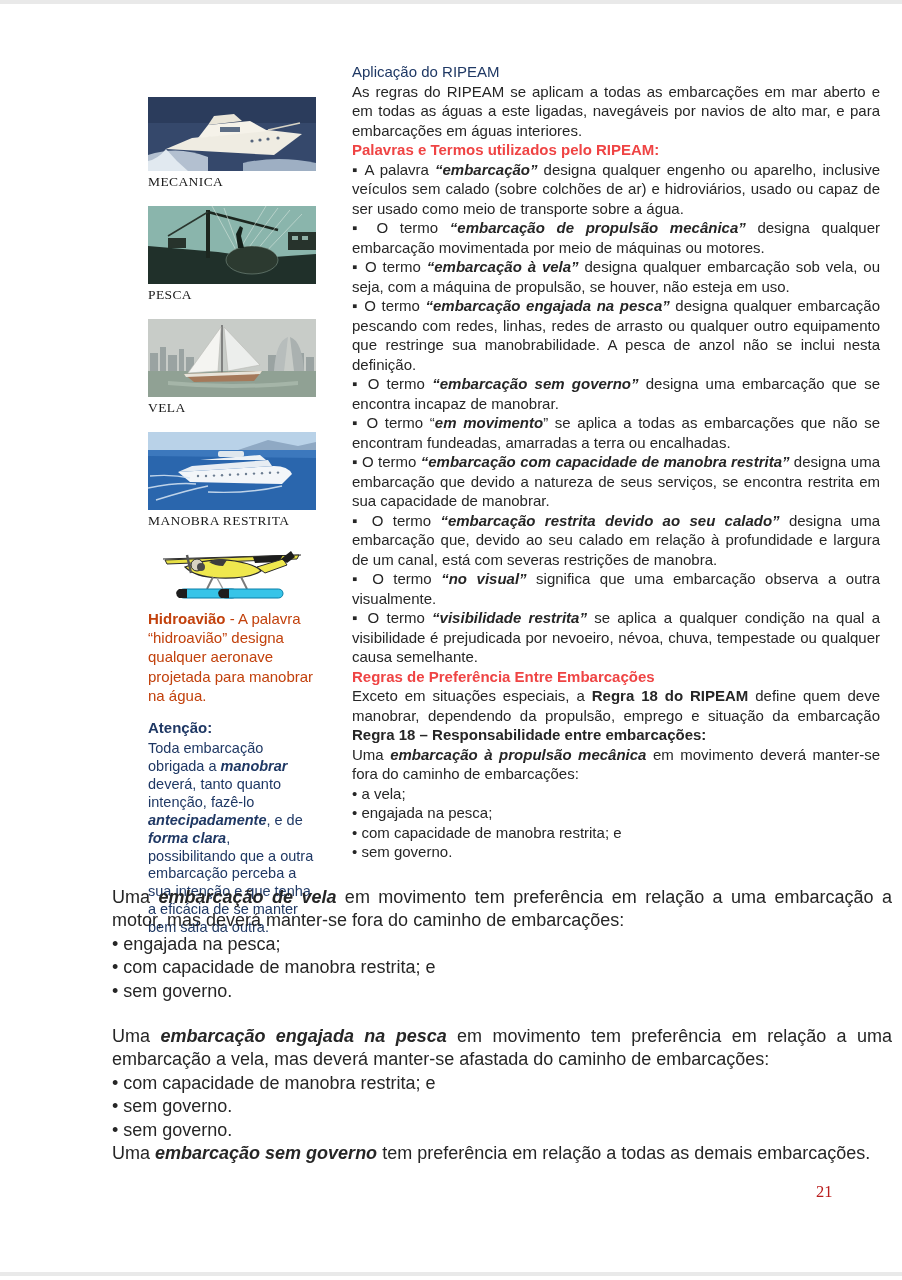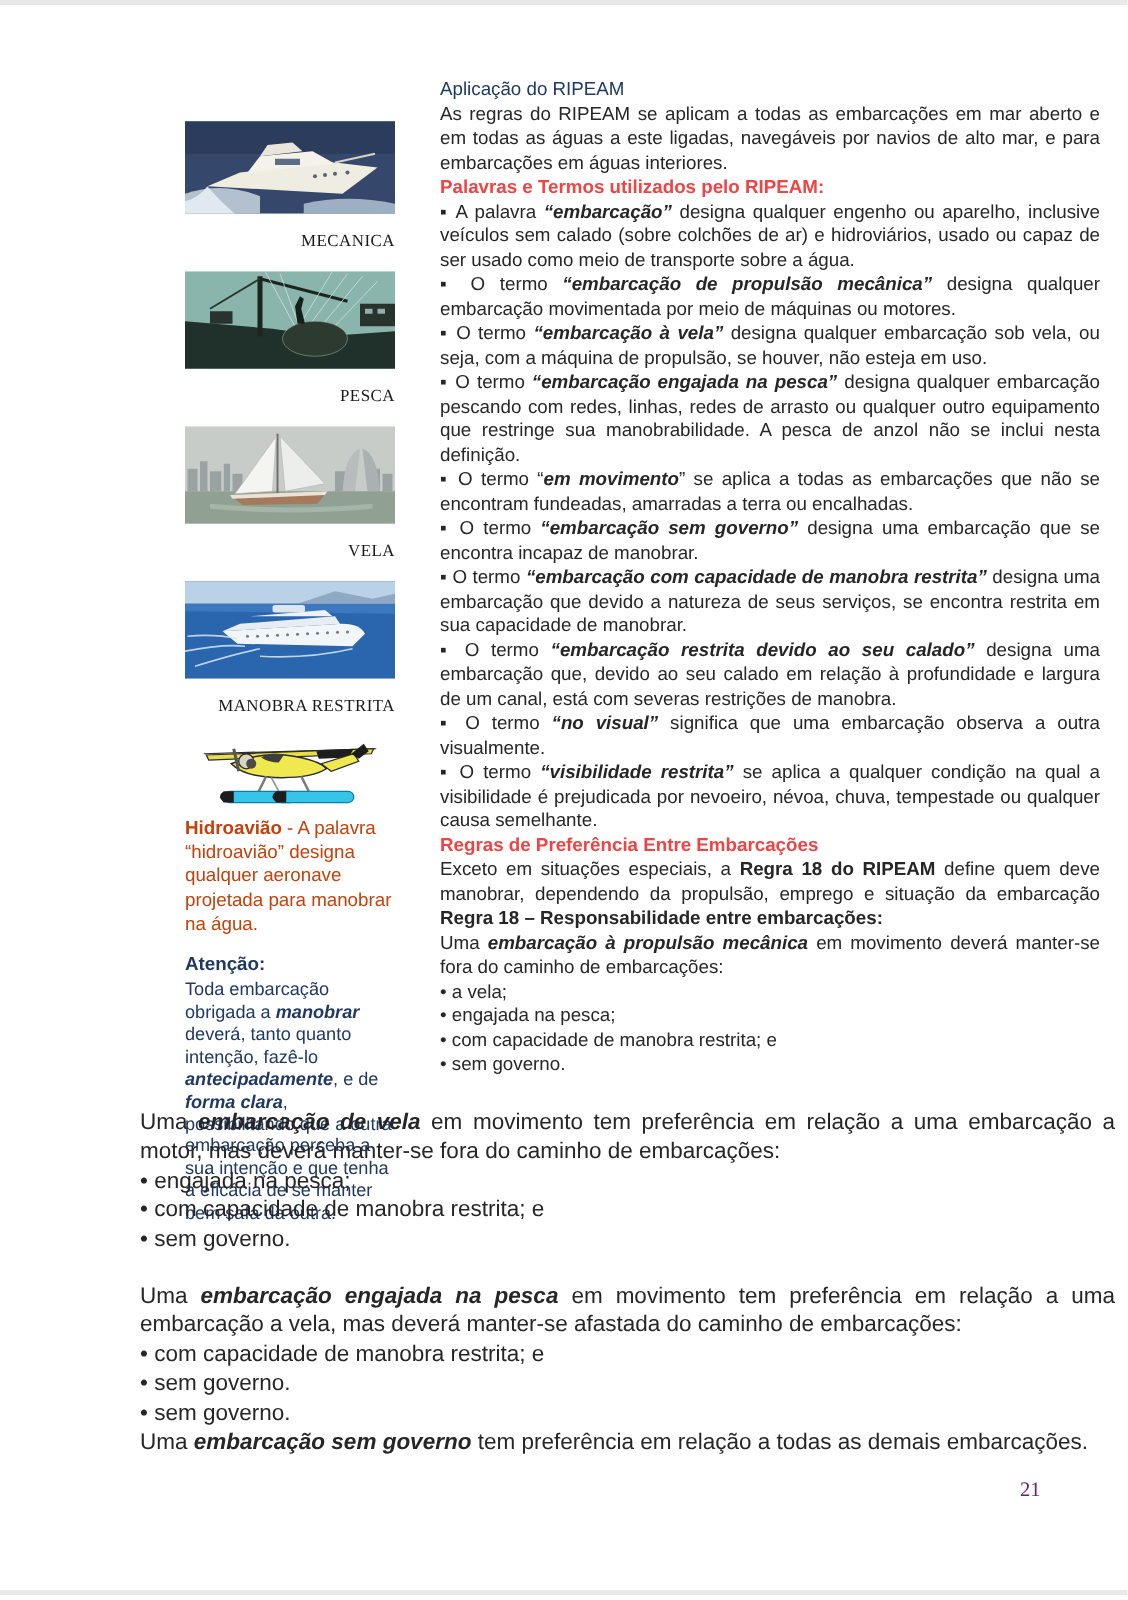--- a/index.html
+++ b/index.html
@@ -10,21 +10,21 @@
   .edge-strip{position:absolute;left:0;width:902px;height:4px;background:#e9e9e9;}
   .edge-top{top:0;}
   .edge-bottom{top:1272px;}
 
   
   .left-col{position:absolute;left:148px;top:97px;width:168px;}
   .figure{margin:0 0 16px 0;}
   .figure svg{display:block;width:168px;}
   .fig-label{
     font-family:"Liberation Serif",serif;font-size:13.5px;color:#1a1a1a;
-    text-align:right;margin-top:14px;line-height:16px;letter-spacing:.4px;
+    text-align:left;margin-top:3px;line-height:16px;letter-spacing:.4px;
   }
   .seaplane-wrap{margin:2px 0 6px 0;}
   .seaplane-wrap svg{display:block;width:150px;margin:0 auto;}
   .note-navy{
     color:#c2410c;font-size:15px;line-height:1.28;text-align:left;margin:0;
   }
   .attention{margin-top:14px;color:#1F3864;}
   .attention-title{font-weight:bold;font-size:15px;line-height:1.25;margin:0 0 2px 0;}
   .attention-body{font-size:14.5px;line-height:1.24;margin:0;}
 
@@ -36,21 +36,21 @@
   .b{font-weight:bold;}
   .i{font-style:italic;}
 
   
   .bottom-sec{position:absolute;left:112px;top:886px;width:780px;}
   .bottom-sec p{margin:0;font-size:18px;line-height:1.3;text-align:justify;}
   .para-gap{margin-top:22px !important;}
 
   .page-number{
     position:absolute;left:816px;top:1182px;
-    font-family:"Liberation Serif",serif;font-size:16.5px;color:#701a75;
+    font-family:"Liberation Serif",serif;font-size:16.5px;color:#b91c1c;
   }
 </style>
 </head>
 <body>
 
 <div class="edge-strip edge-top"></div>
 <div class="edge-strip edge-bottom"></div>
 
 <div class="left-col">
 
@@ -192,22 +192,22 @@
 
 <div class="right-col">
   <p class="h-navy">Aplicação do RIPEAM</p>
   <p>As regras do RIPEAM se aplicam a todas as embarcações em mar aberto e em todas as águas a este ligadas, navegáveis por navios de alto mar, e para embarcações em águas interiores.</p>
 
   <p class="h-blue">Palavras e Termos utilizados pelo RIPEAM:</p>
   <p><span>▪ A palavra </span><span class="b i">“embarcação”</span><span> designa qualquer engenho ou aparelho, inclusive veículos sem calado (sobre colchões de ar) e hidroviários, usado ou capaz de ser usado como meio de transporte sobre a água.</span></p>
   <p><span>▪ O termo </span><span class="b i">“embarcação de propulsão mecânica”</span><span> designa qualquer embarcação movimentada por meio de máquinas ou motores.</span></p>
   <p><span>▪ O termo </span><span class="b i">“embarcação à vela”</span><span> designa qualquer embarcação sob vela, ou seja, com a máquina de propulsão, se houver, não esteja em uso.</span></p>
   <p><span>▪ O termo </span><span class="b i">“embarcação engajada na pesca”</span><span> designa qualquer embarcação pescando com redes, linhas, redes de arrasto ou qualquer outro equipamento que restringe sua manobrabilidade. A pesca de anzol não se inclui nesta definição.</span></p>
+  <p><span>▪ O termo </span><span class="b i">“embarcação sem governo”</span><span> designa uma embarcação que se encontra incapaz de manobrar.</span></p>
   <p><span>▪ O termo “</span><span class="b i">em movimento</span><span>” se aplica a todas as embarcações que não se encontram fundeadas, amarradas a terra ou encalhadas.</span></p>
-  <p><span>▪ O termo </span><span class="b i">“embarcação sem governo”</span><span> designa uma embarcação que se encontra incapaz de manobrar.</span></p>
   <p><span>▪ O termo </span><span class="b i">“embarcação com capacidade de manobra restrita”</span><span> designa uma embarcação que devido a natureza de seus serviços, se encontra restrita em sua capacidade de manobrar.</span></p>
   <p><span>▪ O termo </span><span class="b i">“embarcação restrita devido ao seu calado”</span><span> designa uma embarcação que, devido ao seu calado em relação à profundidade e largura de um canal, está com severas restrições de manobra.</span></p>
   <p><span>▪ O termo </span><span class="b i">“no visual”</span><span> significa que uma embarcação observa a outra visualmente.</span></p>
   <p><span>▪ O termo </span><span class="b i">“visibilidade restrita”</span><span> se aplica a qualquer condição na qual a visibilidade é prejudicada por nevoeiro, névoa, chuva, tempestade ou qualquer causa semelhante.</span></p>
 
   <p class="h-blue">Regras de Preferência Entre Embarcações</p>
   <p><span>Exceto em situações especiais, a </span><span class="b">Regra 18 do RIPEAM</span><span> define quem deve manobrar, dependendo da propulsão, emprego e situação da embarcação </span><span class="b">Regra 18 – Responsabilidade entre embarcações:</span></p>
   <p><span>Uma </span><span class="b i">embarcação à propulsão mecânica</span><span> em movimento deverá manter-se fora do caminho de embarcações:</span></p>
   <p>• a vela;</p>
   <p>• engajada na pesca;</p>

